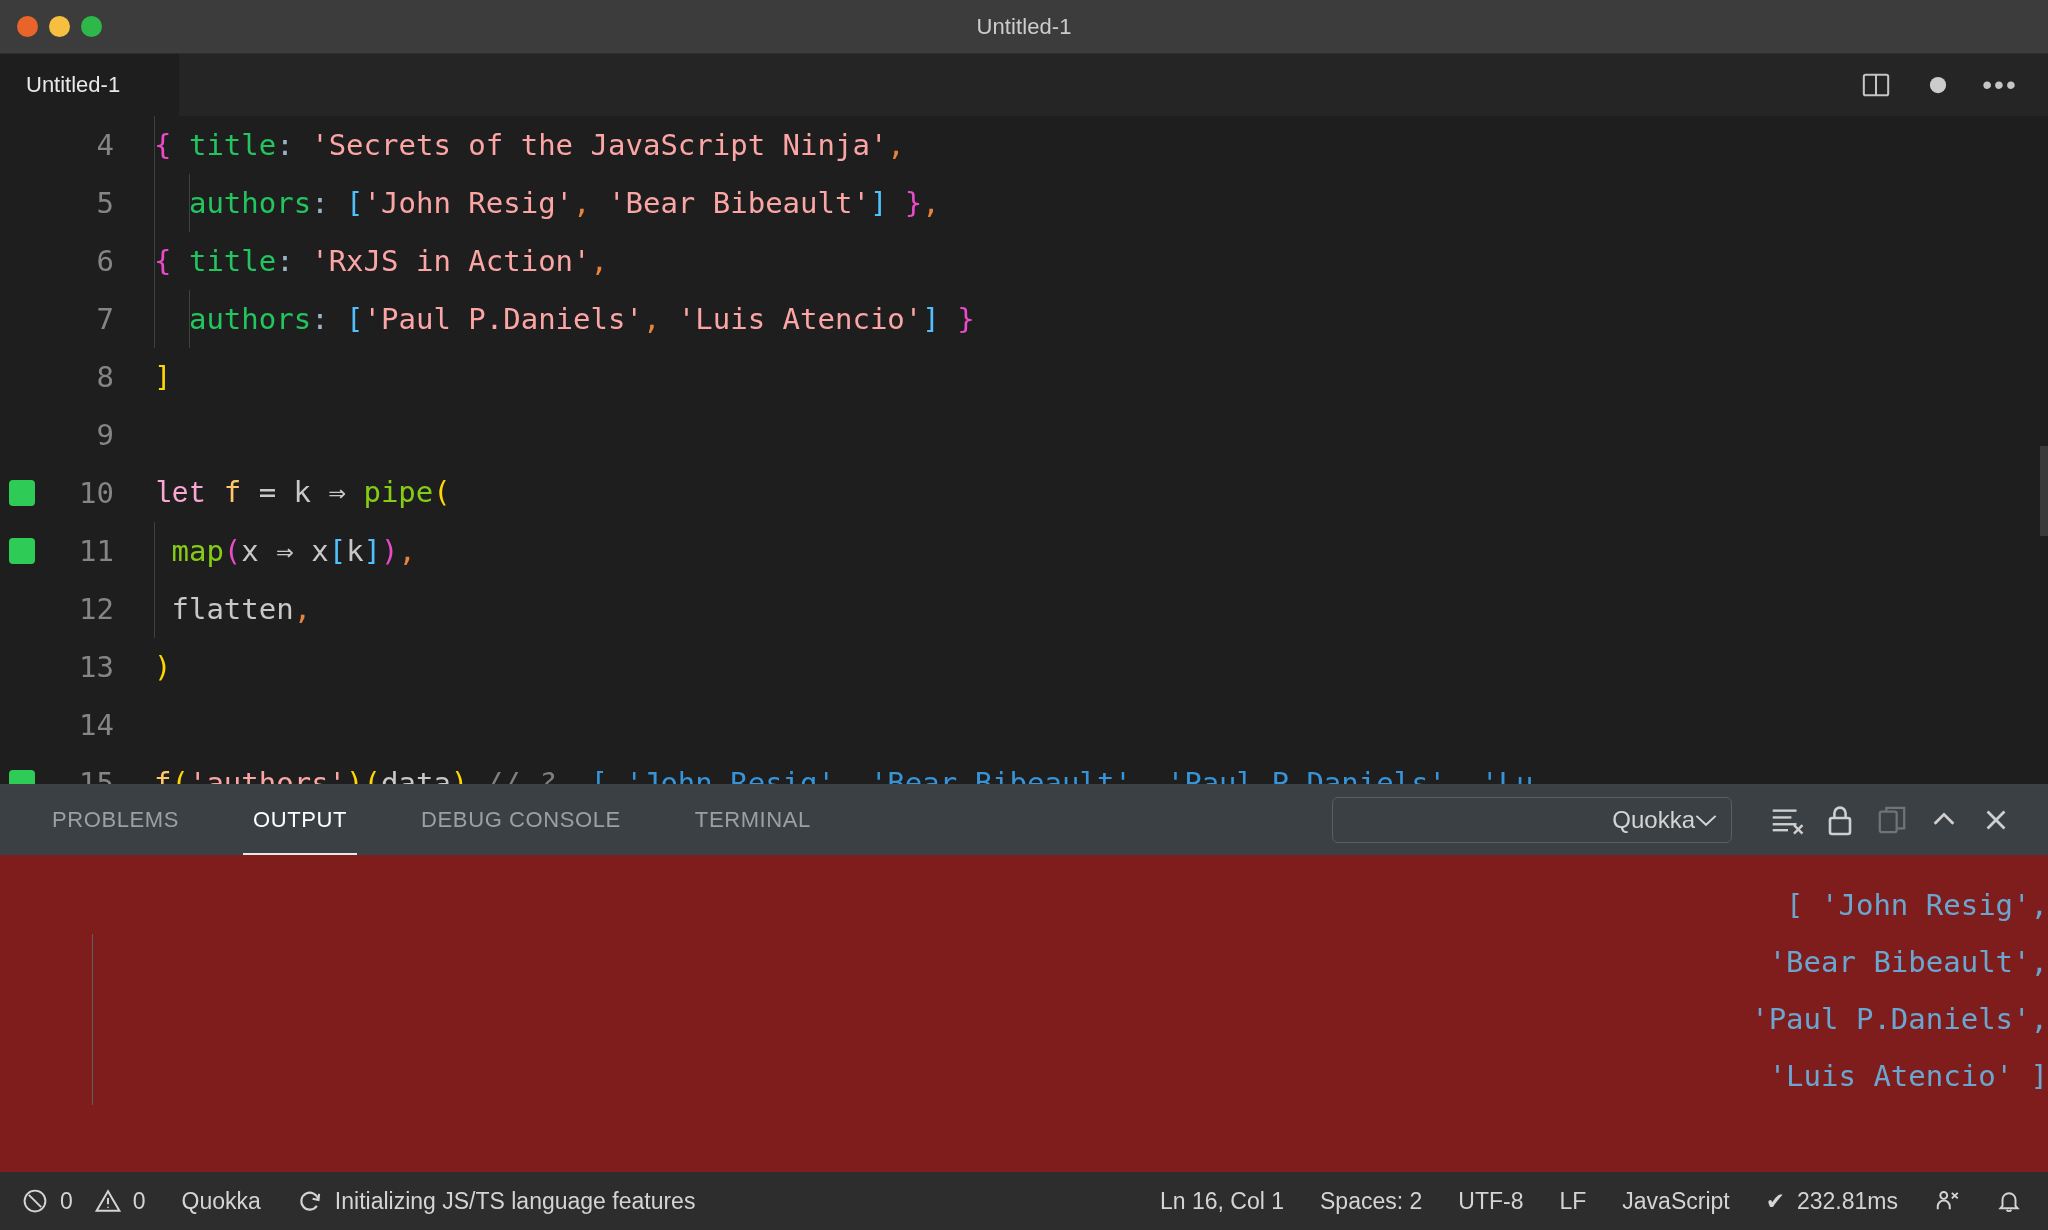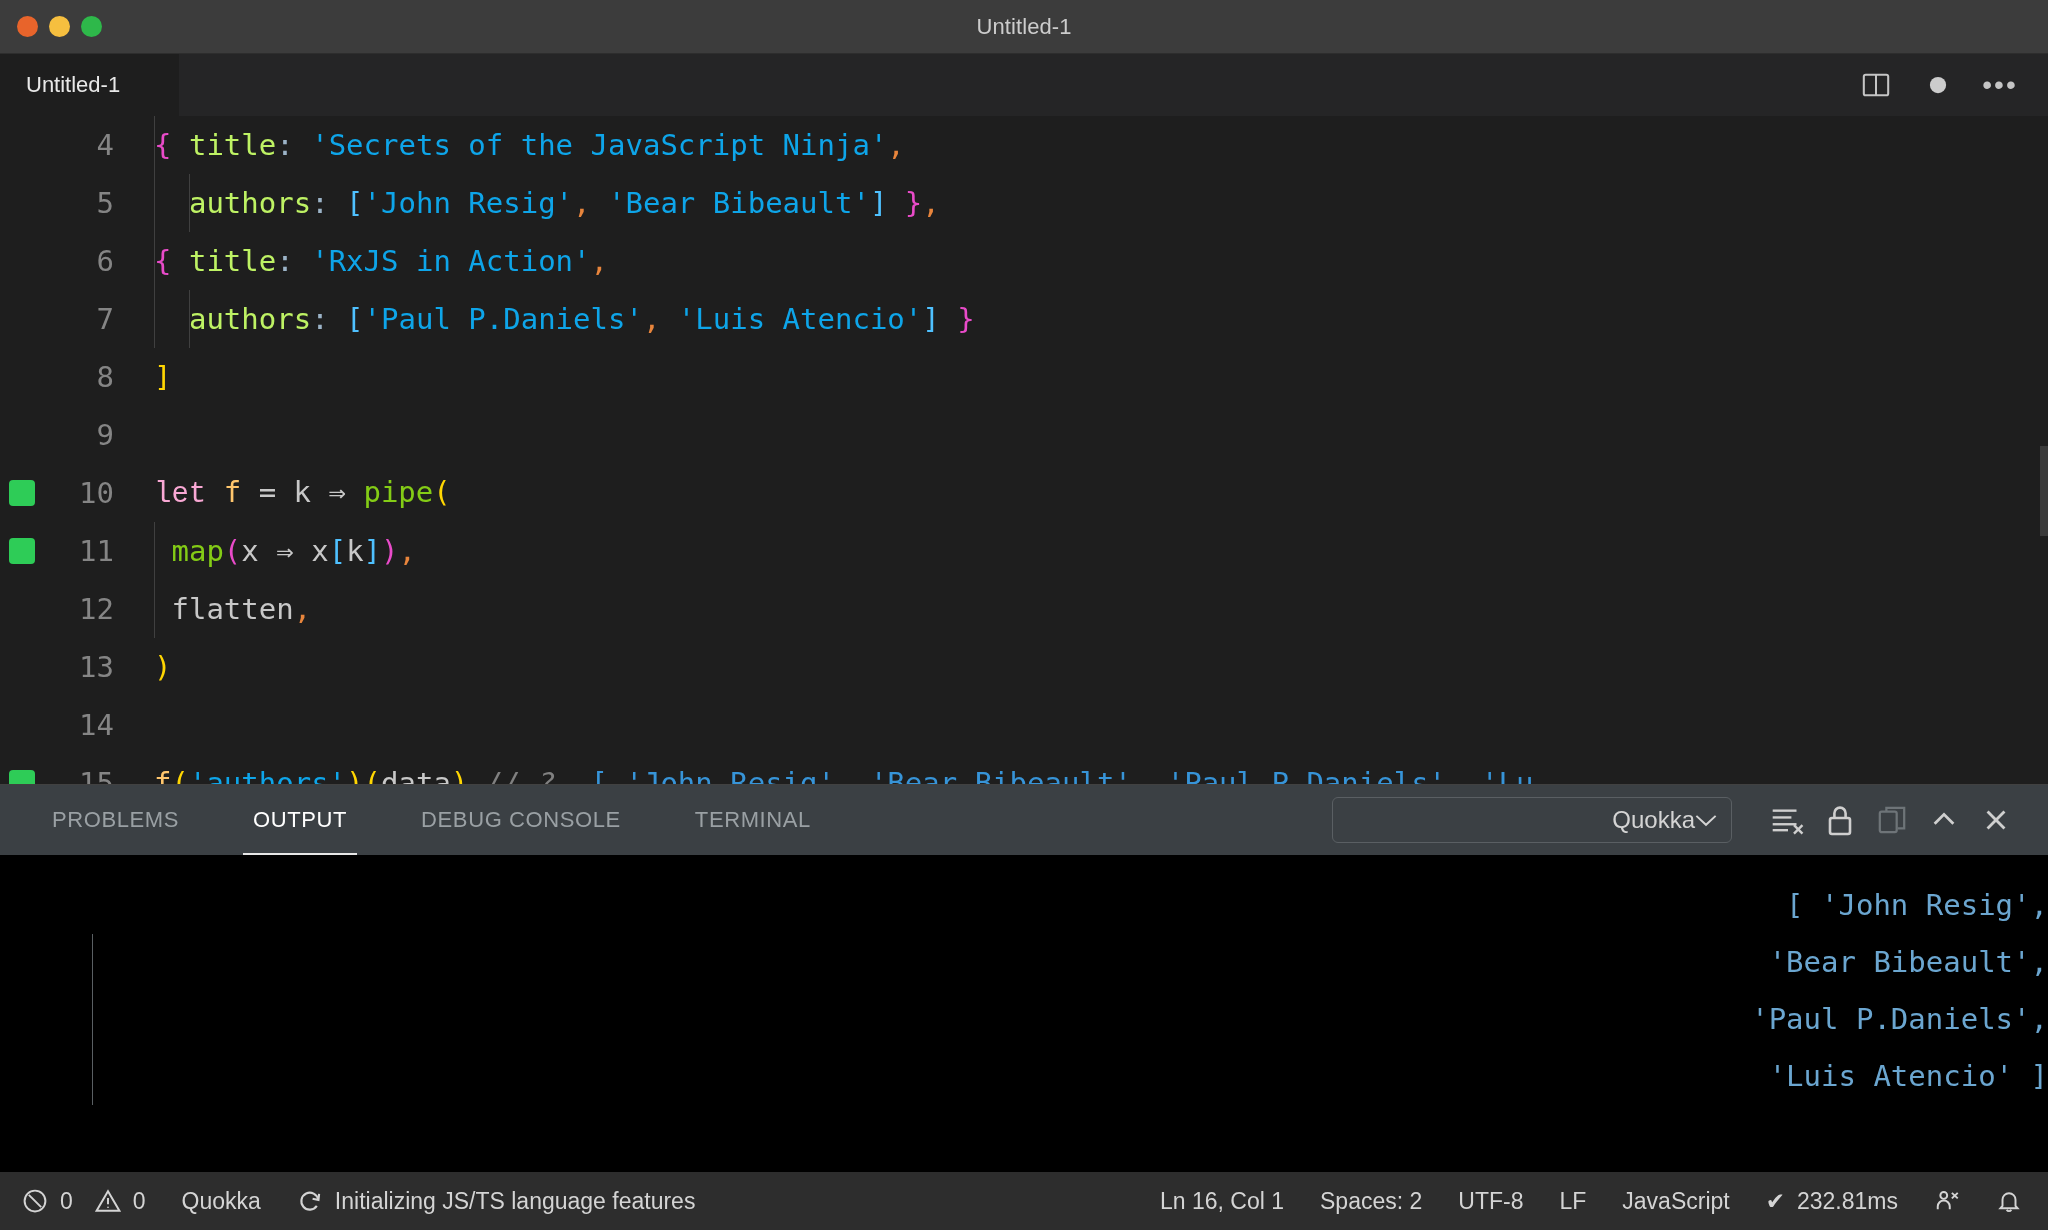--- a/index.html
+++ b/index.html
@@ -45,23 +45,23 @@
   .lineno { width:88px; flex:0 0 88px; text-align:right; color:#858585;
             font-family:"DejaVu Sans Mono", monospace; font-size:29px;
             padding-right:18px; }
   .linetext { flex:1; padding-left:22px; position:relative; color:#d4d4d4; }
   .indentguide { position:absolute; top:0; bottom:0; width:1px; background:#404040; }
 
   
   .t-brace-magenta { color:#e94bc9; }
   .t-brace-yellow  { color:#ffd602; }
   .t-bracket-blue  { color:#4fc1ff; }
-  .t-prop  { color:#bef264;margin-top:24px; }
+  .t-prop  { color:#22c55e;margin-top:24px; }
   .t-colon { color:#9cb4c8; }
-  .t-str   { color:#0ea5e9; }
+  .t-str   { color:#fca5a5; }
   .t-comma { color:#e8853c; }
   .t-key   { color:#f9a8d4;font-family:Liberation Mono, monospace; }
   .t-var   { color:#ffc66d; }
   .t-op    { color:#c8c8c8; }
   .t-fn    { color:#84cc16; }
   .t-plain { color:#c8c8c8; }
   .t-comment { color:#808080; font-style:italic; }
   .t-quokka  { color:#3794d8; }
 
   
@@ -83,21 +83,21 @@
   .panel-right { display:flex; align-items:center; gap:0; padding-right:26px; }
   .select-wrap { position:relative; width:400px; height:46px; border:1px solid #5a5f63;
                  border-radius:6px; background:#3b4044; display:flex; align-items:center;
                  padding:0 14px; margin-right:30px; }
   .select-wrap .selval { color:#d4d4d4; font-size:24px; flex:1; }
   .select-wrap .chev { color:#d4d4d4; font-size:17px; }
   .ptool { width:52px; height:52px; display:flex; align-items:center;
            justify-content:center; color:#cfcfcf; }
   .ptool.dim { color:#6e7478; }
 
-  .panel-body { flex:1; background:#000000; padding:22px 0 15px 0; overflow:hidden;
+  .panel-body { flex:1; background:#7f1d1d; padding:22px 0 15px 0; overflow:hidden;
                 position:relative; }
   .out { font-family:"DejaVu Sans Mono", monospace; font-size:29px;
          line-height:57px; white-space:pre; color:#6ba6d0; padding-left:44px;
          position:relative; }
   .out .oline { height:57px; }
   .out .cut { color:#e07b39; }
   .out-guide { position:absolute; left:92px; top:57px; bottom:0; width:1px;
                background:#5a5f63; }
 
   

